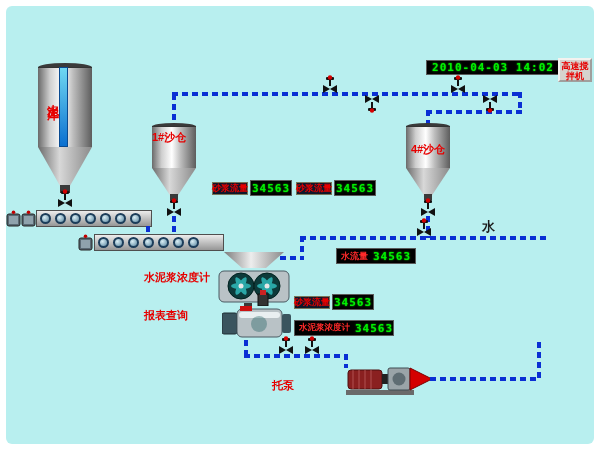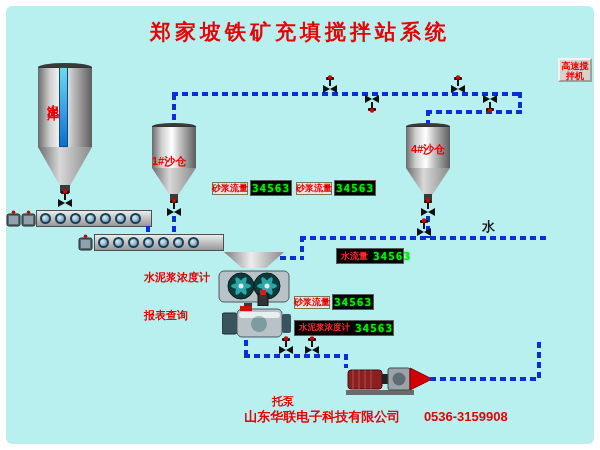--- a/index.html
+++ b/index.html
@@ -20,21 +20,21 @@
 
   .led { background:#000; color:#00f000; font-family:"DejaVu Sans Mono", monospace;
          font-weight:bold; border:1px solid #5a5a5a; display:flex; align-items:center;
          justify-content:center; letter-spacing:1px; text-shadow:0 0 2px #00c000; }
   .led-panel { background:#000; border:1px solid #5a5a5a; display:flex; align-items:center;
                gap:5px; padding:0 4px; }
   .led-panel .plabel { color:#ff2a2a; font-size:9px; font-weight:bold; white-space:nowrap; }
   .led-panel .pvalue { color:#00f000; font-family:"DejaVu Sans Mono", monospace;
                        font-weight:bold; font-size:11px; letter-spacing:1px; text-shadow:0 0 2px #00c000; }
 
-  .tag { background:#e5e5e5; border:1px solid #77775a; color:#e60000; font-size:9px;
+  .tag { background:#0f172a; border:1px solid #77775a; color:#e60000; font-size:9px;
          font-weight:bold; display:flex; align-items:center; justify-content:center; white-space:nowrap; }
 
   .eq-label { color:#e60000; font-weight:bold; font-size:11px; white-space:nowrap; }
 
   .silo-cap { background:#3a3a3a; border-radius:50%; }
   .silo-body { background:linear-gradient(90deg,#6a6a6a 0%,#cfcfcf 22%,#ffffff 45%,#bdbdbd 65%,#5d5d5d 100%);
                border-top:1px solid #333; }
   .silo-cone { background:linear-gradient(90deg,#6a6a6a 0%,#d8d8d8 40%,#8a8a8a 100%);
                clip-path:polygon(0 0,100% 0,58% 100%,42% 100%); }
   .stub { background:#3a3a3a; }
@@ -57,22 +57,22 @@
   .footer { text-align:center; color:#e60000; font-weight:bold; font-size:13px; }
   .footer span { display:inline-block; margin:0 10px; }
   .water-txt { color:#1a1a1a; font-weight:bold; font-size:13px; }
 </style>
 </head>
 <body>
 
 <div id="screen">
 <div id="canvas">
 
-  <div class="abs title" style="top:12px;left:0;">郑家坡铁矿充填搅拌站系统</div>
-
+
+  <div class="abs led" style="left:420px;top:54px;width:134px;height:15px;font-size:11px;">2010-04-03 14:02</div>
 
   <button class="abs btn" style="left:552px;top:52px;width:34px;height:24px;">高速搅拌机</button>
 
   <div class="abs silo-cap" style="left:32px;top:57px;width:54px;height:9px;"></div>
   <div class="abs silo-body" style="left:32px;top:61px;width:54px;height:80px;"></div>
   <div class="abs gauge-stripe" style="left:53px;top:61px;width:9px;height:80px;"></div>
   <div class="abs v-text" style="left:38px;top:88px;height:52px;">水泥库</div>
   <div class="abs silo-cone" style="left:32px;top:141px;width:54px;height:40px;"></div>
   <div class="abs stub" style="left:54px;top:179px;width:10px;height:8px;"></div>
   <svg class="abs" style="left:51px;top:183px;" width="16" height="19" viewBox="0 0 16 19">
@@ -148,21 +148,21 @@
   <svg class="abs" style="left:476px;top:88px;transform:rotate(180deg);" width="16" height="19" viewBox="0 0 16 19">
     <rect x="7" y="4" width="2" height="7" fill="#111"></rect>
         <rect x="4" y="2" width="8" height="3" rx="1" fill="#111"></rect>
     <circle cx="8" cy="2.5" r="2.2" fill="#d40000"></circle>
         <path d="M1,10 L8,14 L1,18 Z" fill="#111"></path>
         <path d="M15,10 L8,14 L15,18 Z" fill="#111"></path>
   </svg>
 
   <div class="abs silo-cap" style="left:146px;top:117px;width:44px;height:7px;"></div>
   <div class="abs silo-body" style="left:146px;top:120px;width:44px;height:42px;"></div>
-  <div class="abs eq-label" style="left:146px;top:148px;width:32px;text-align:center;">1#沙仓</div>
+  <div class="abs eq-label" style="left:146px;top:124px;width:32px;text-align:center;">1#沙仓</div>
   <div class="abs silo-cone" style="left:146px;top:162px;width:44px;height:28px;"></div>
   <div class="abs stub" style="left:164px;top:188px;width:8px;height:6px;"></div>
   <svg class="abs" style="left:160px;top:192px;" width="16" height="19" viewBox="0 0 16 19">
     <rect x="7" y="4" width="2" height="7" fill="#111"></rect>
         <rect x="4" y="2" width="8" height="3" rx="1" fill="#111"></rect>
     <circle cx="8" cy="2.5" r="2.2" fill="#d40000"></circle>
         <path d="M1,10 L8,14 L1,18 Z" fill="#111"></path>
         <path d="M15,10 L8,14 L15,18 Z" fill="#111"></path>
   </svg>
   <div class="pipe-v" style="left:166px;top:210px;height:18px;"></div>
@@ -190,21 +190,21 @@
   <div class="abs water-txt" style="left:476px;top:212px;">水</div>
   <svg class="abs" style="left:410px;top:212px;" width="16" height="19" viewBox="0 0 16 19">
     <rect x="7" y="4" width="2" height="7" fill="#111"></rect>
         <rect x="4" y="2" width="8" height="3" rx="1" fill="#111"></rect>
     <circle cx="8" cy="2.5" r="2.2" fill="#d40000"></circle>
         <path d="M1,10 L8,14 L1,18 Z" fill="#111"></path>
         <path d="M15,10 L8,14 L15,18 Z" fill="#111"></path>
   </svg>
   <div class="pipe-v" style="left:294px;top:230px;height:22px;"></div>
   <div class="pipe-h" style="left:274px;top:250px;width:24px;"></div>
-  <div class="abs led-panel" style="left:330px;top:242px;width:68px;height:16px;">
+  <div class="abs led-panel" style="left:330px;top:242px;width:80px;height:16px;">
     <span class="plabel">水流量</span>
     <span class="pvalue">34563</span>
   </div>
 
   <div class="abs eq-label" style="left:138px;top:264px;">水泥浆浓度计</div>
   <div class="abs funnel" style="left:218px;top:246px;width:60px;height:16px;"></div>
   <svg class="abs" style="left:212px;top:262px;" width="72" height="36" viewBox="0 0 72 36">
     <rect x="1" y="3" width="70" height="31" rx="5" fill="#b9c2c6" stroke="#4a5a62"></rect>
     <g transform="translate(23,18)">
       <circle r="13" fill="#0d3a3a" stroke="#00211f"></circle>
@@ -255,35 +255,31 @@
   </svg>
   <svg class="abs" style="left:298px;top:330px;" width="16" height="19" viewBox="0 0 16 19">
     <rect x="7" y="4" width="2" height="7" fill="#111"></rect>
         <rect x="4" y="2" width="8" height="3" rx="1" fill="#111"></rect>
     <circle cx="8" cy="2.5" r="2.2" fill="#d40000"></circle>
         <path d="M1,10 L8,14 L1,18 Z" fill="#111"></path>
         <path d="M15,10 L8,14 L15,18 Z" fill="#111"></path>
   </svg>
   <div class="pipe-v" style="left:338px;top:348px;height:14px;"></div>
 
-  <div class="abs eq-label" style="left:266px;top:388px;">托泵</div>
+  <div class="abs eq-label" style="left:266px;top:372px;">托泵</div>
   <svg class="abs" style="left:330px;top:354px;" width="102" height="38" viewBox="0 0 102 38">
     <rect x="10" y="30" width="68" height="5" fill="#6a6a6a"></rect>
     <rect x="12" y="10" width="34" height="19" rx="3" fill="#8a2020" stroke="#4d0f0f"></rect>
     <line x1="17" y1="10" x2="17" y2="29" stroke="#b05050"></line>
         <line x1="23" y1="10" x2="23" y2="29" stroke="#b05050"></line>
     <line x1="29" y1="10" x2="29" y2="29" stroke="#b05050"></line>
         <line x1="35" y1="10" x2="35" y2="29" stroke="#b05050"></line>
     <rect x="46" y="14" width="6" height="10" fill="#222"></rect>
     <rect x="52" y="8" width="22" height="22" rx="2" fill="#9aa4a8" stroke="#3f4c52"></rect>
     <circle cx="63" cy="19" r="6.5" fill="#5f6d73"></circle>
     <polygon points="74,8 96,19 74,30" fill="#d40000" stroke="#7a0000"></polygon>
   </svg>
   <div class="pipe-h" style="left:424px;top:371px;width:110px;"></div>
   <div class="pipe-v" style="left:531px;top:336px;height:38px;"></div>
 
-  <div class="abs footer" style="left:150px;top:402px;width:440px;">
-    <span>山东华联电子科技有限公司</span>
-    <span>0536-3159908</span>
-  </div>
 
 </div>
 </div>
 
 </body></html>

